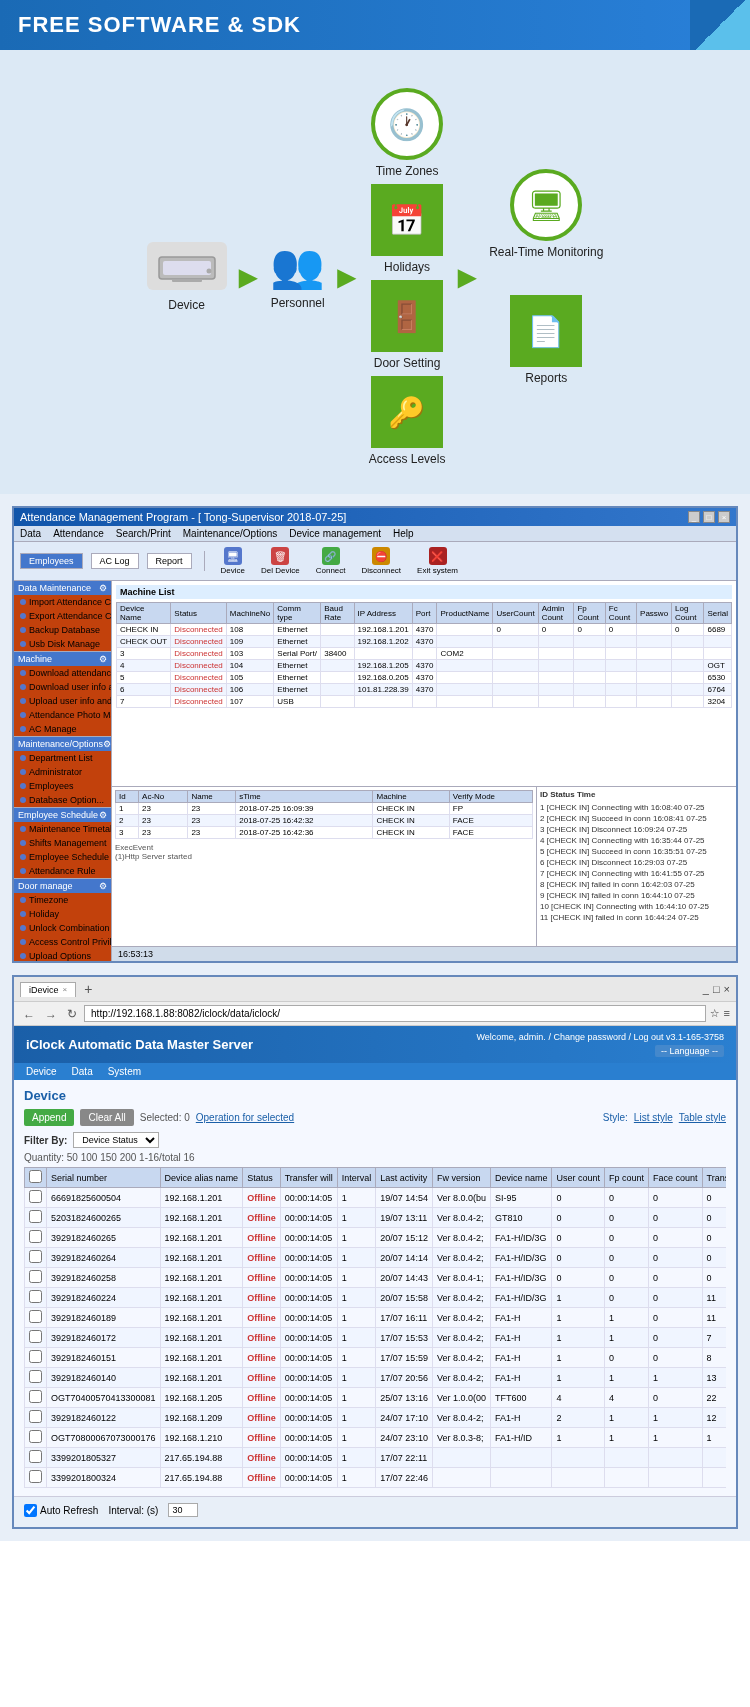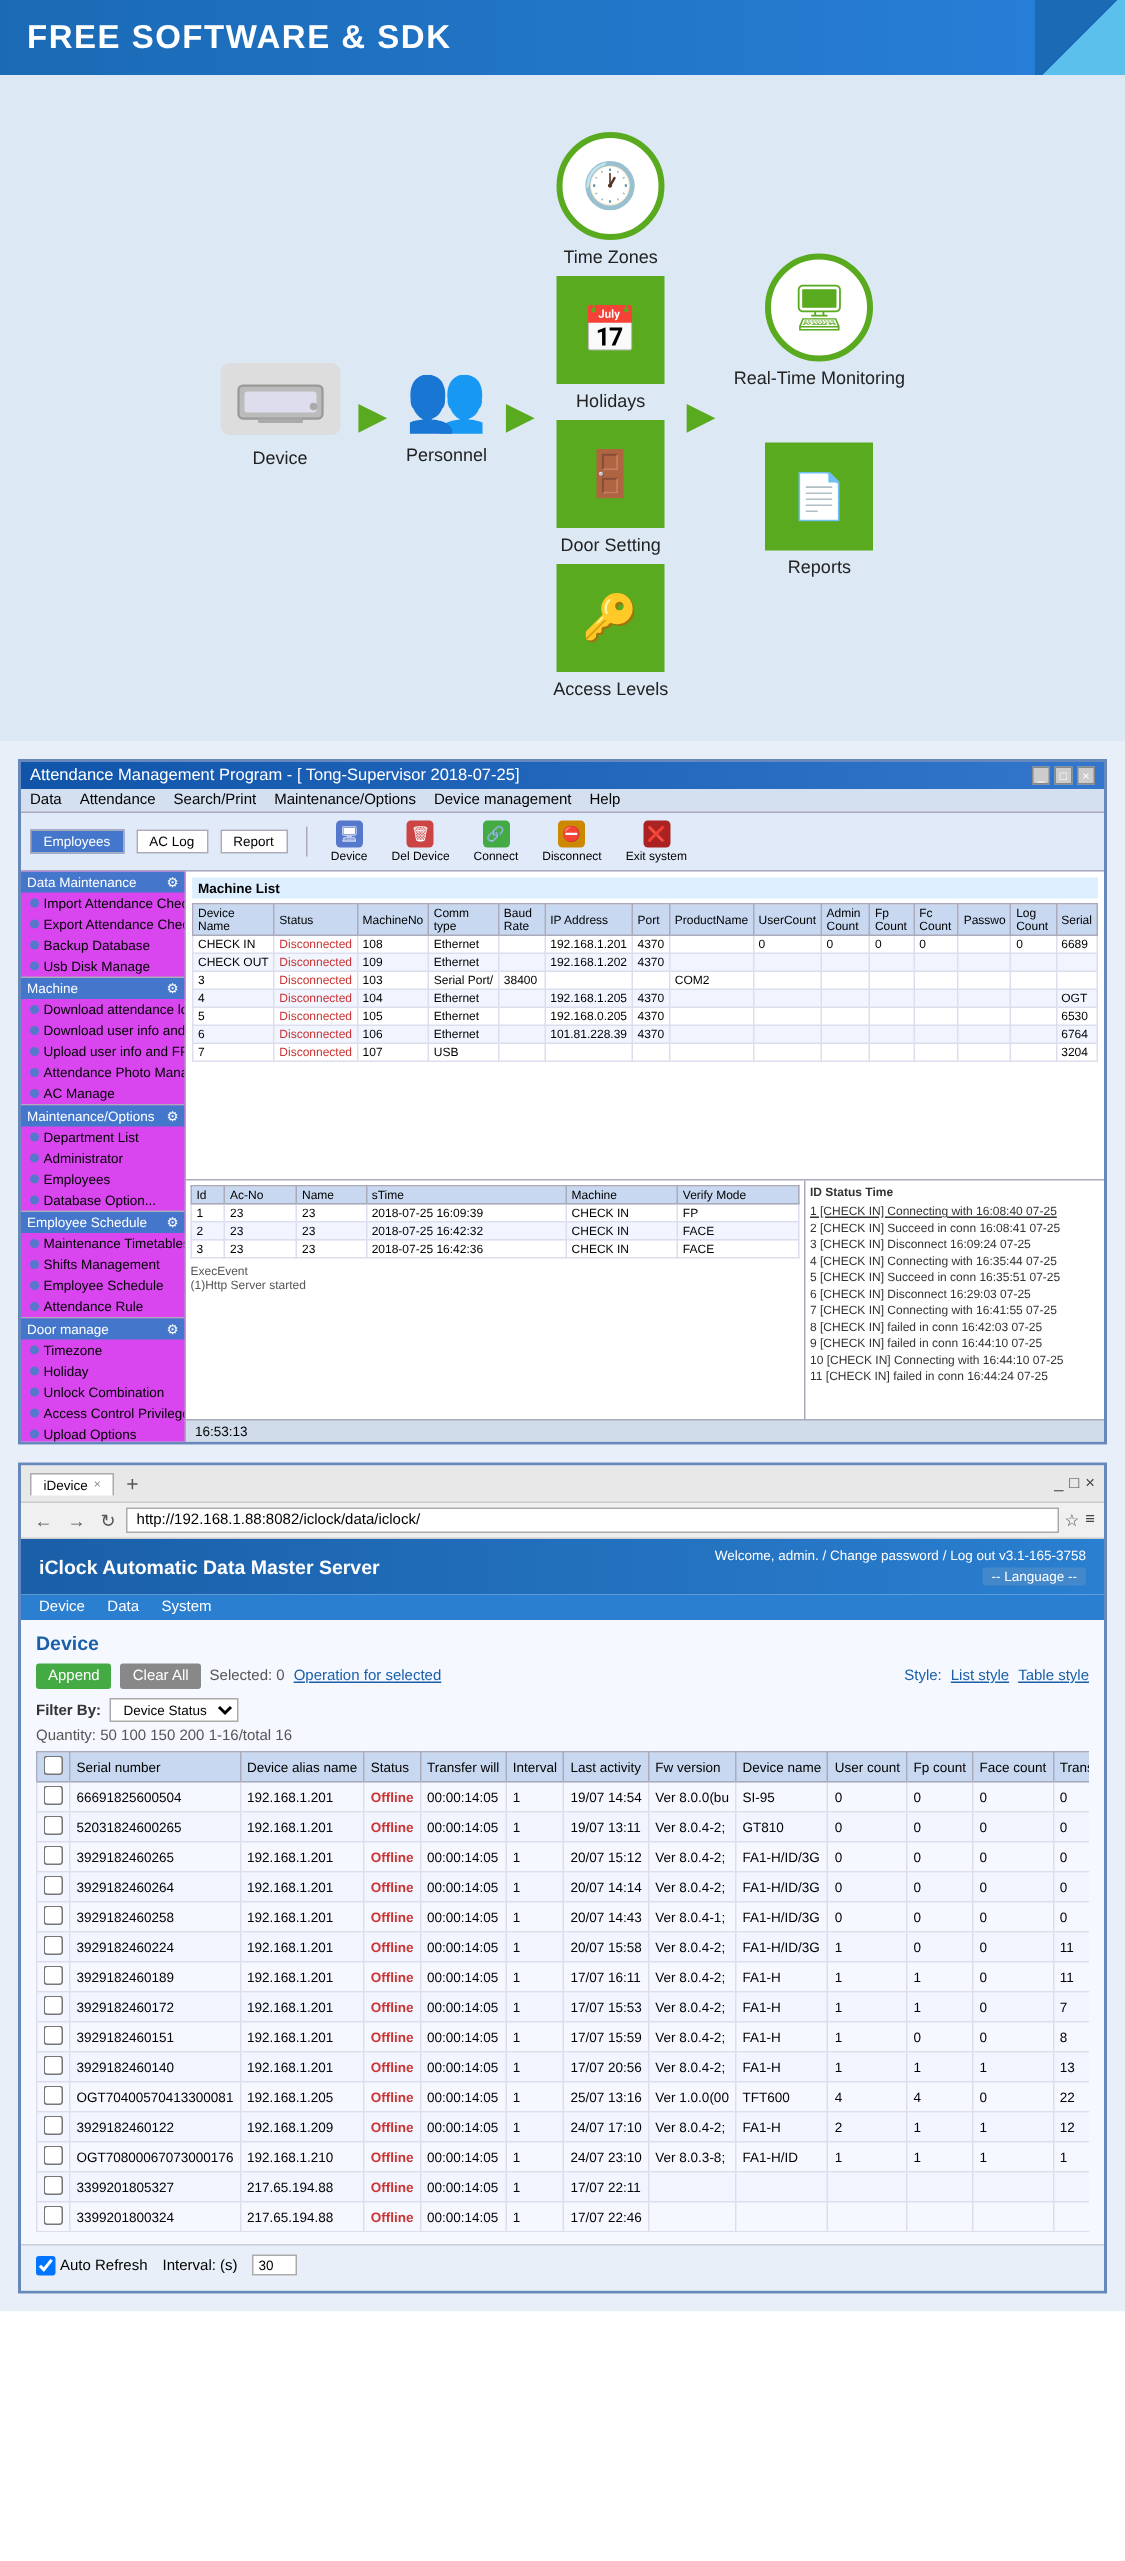--- a/index.html
+++ b/index.html
@@ -120,22 +120,22 @@
       justify-content: center;
       color: #fff;
       font-size: 10px;
     }
 
     .win-body {
       display: flex;
       height: 380px;
     }
     .win-sidebar {
-      width: 110px;
-      background: #d946ef;
+      width: 98px;
+      background: #c2410c;
       border-right: 1px solid #aab;
       overflow: hidden;
       font-size: 9px;
     }
     .sidebar-section {
       border-bottom: 1px solid #aab;
     }
     .sidebar-header {
       background: #4477cc;
       color: #fff;
@@ -886,21 +886,21 @@
                     <td>FACE</td>
                   </tr>
                 </tbody>
             </table>
             <div style="font-size:8px;color:#555;margin-top:4px;">ExecEvent</div>
             <div style="font-size:8px;color:#555;">(1)Http Server started</div>
           </div>
           <div class="win-bottom-right">
             <div style="font-size:8px;color:#333;font-weight:bold;margin-bottom:3px;">ID  Status  Time</div>
             <div id="log-entries-container" style="overflow-y:auto;max-height:120px;">
-            <div style="font-size: 8px; color: rgb(51, 51, 51); padding: 1px 0px; text-decoration: underline;">1 [CHECK IN] Connecting with 16:08:40 07-25</div>
+            <div style="font-size: 8px; color: rgb(51, 51, 51); padding: 1px 0px;">1 [CHECK IN] Connecting with 16:08:40 07-25</div>
                 <div style="font-size: 8px; color: rgb(51, 51, 51); padding: 1px 0px;">2 [CHECK IN] Succeed in conn 16:08:41 07-25</div>
                 <div style="font-size: 8px; color: rgb(51, 51, 51); padding: 1px 0px;">3 [CHECK IN] Disconnect     16:09:24 07-25</div>
                 <div style="font-size: 8px; color: rgb(51, 51, 51); padding: 1px 0px;">4 [CHECK IN] Connecting with 16:35:44 07-25</div>
                 <div style="font-size: 8px; color: rgb(51, 51, 51); padding: 1px 0px;">5 [CHECK IN] Succeed in conn 16:35:51 07-25</div>
                 <div style="font-size: 8px; color: rgb(51, 51, 51); padding: 1px 0px;">6 [CHECK IN] Disconnect     16:29:03 07-25</div>
                 <div style="font-size: 8px; color: rgb(51, 51, 51); padding: 1px 0px;">7 [CHECK IN] Connecting with 16:41:55 07-25</div>
                 <div style="font-size: 8px; color: rgb(51, 51, 51); padding: 1px 0px;">8 [CHECK IN] failed in conn  16:42:03 07-25</div>
                 <div style="font-size: 8px; color: rgb(51, 51, 51); padding: 1px 0px;">9 [CHECK IN] failed in conn  16:44:10 07-25</div>
                 <div style="font-size: 8px; color: rgb(51, 51, 51); padding: 1px 0px;">10 [CHECK IN] Connecting with 16:44:10 07-25</div>
                 <div style="font-size: 8px; color: rgb(51, 51, 51); padding: 1px 0px;">11 [CHECK IN] failed in conn  16:44:24 07-25</div>

